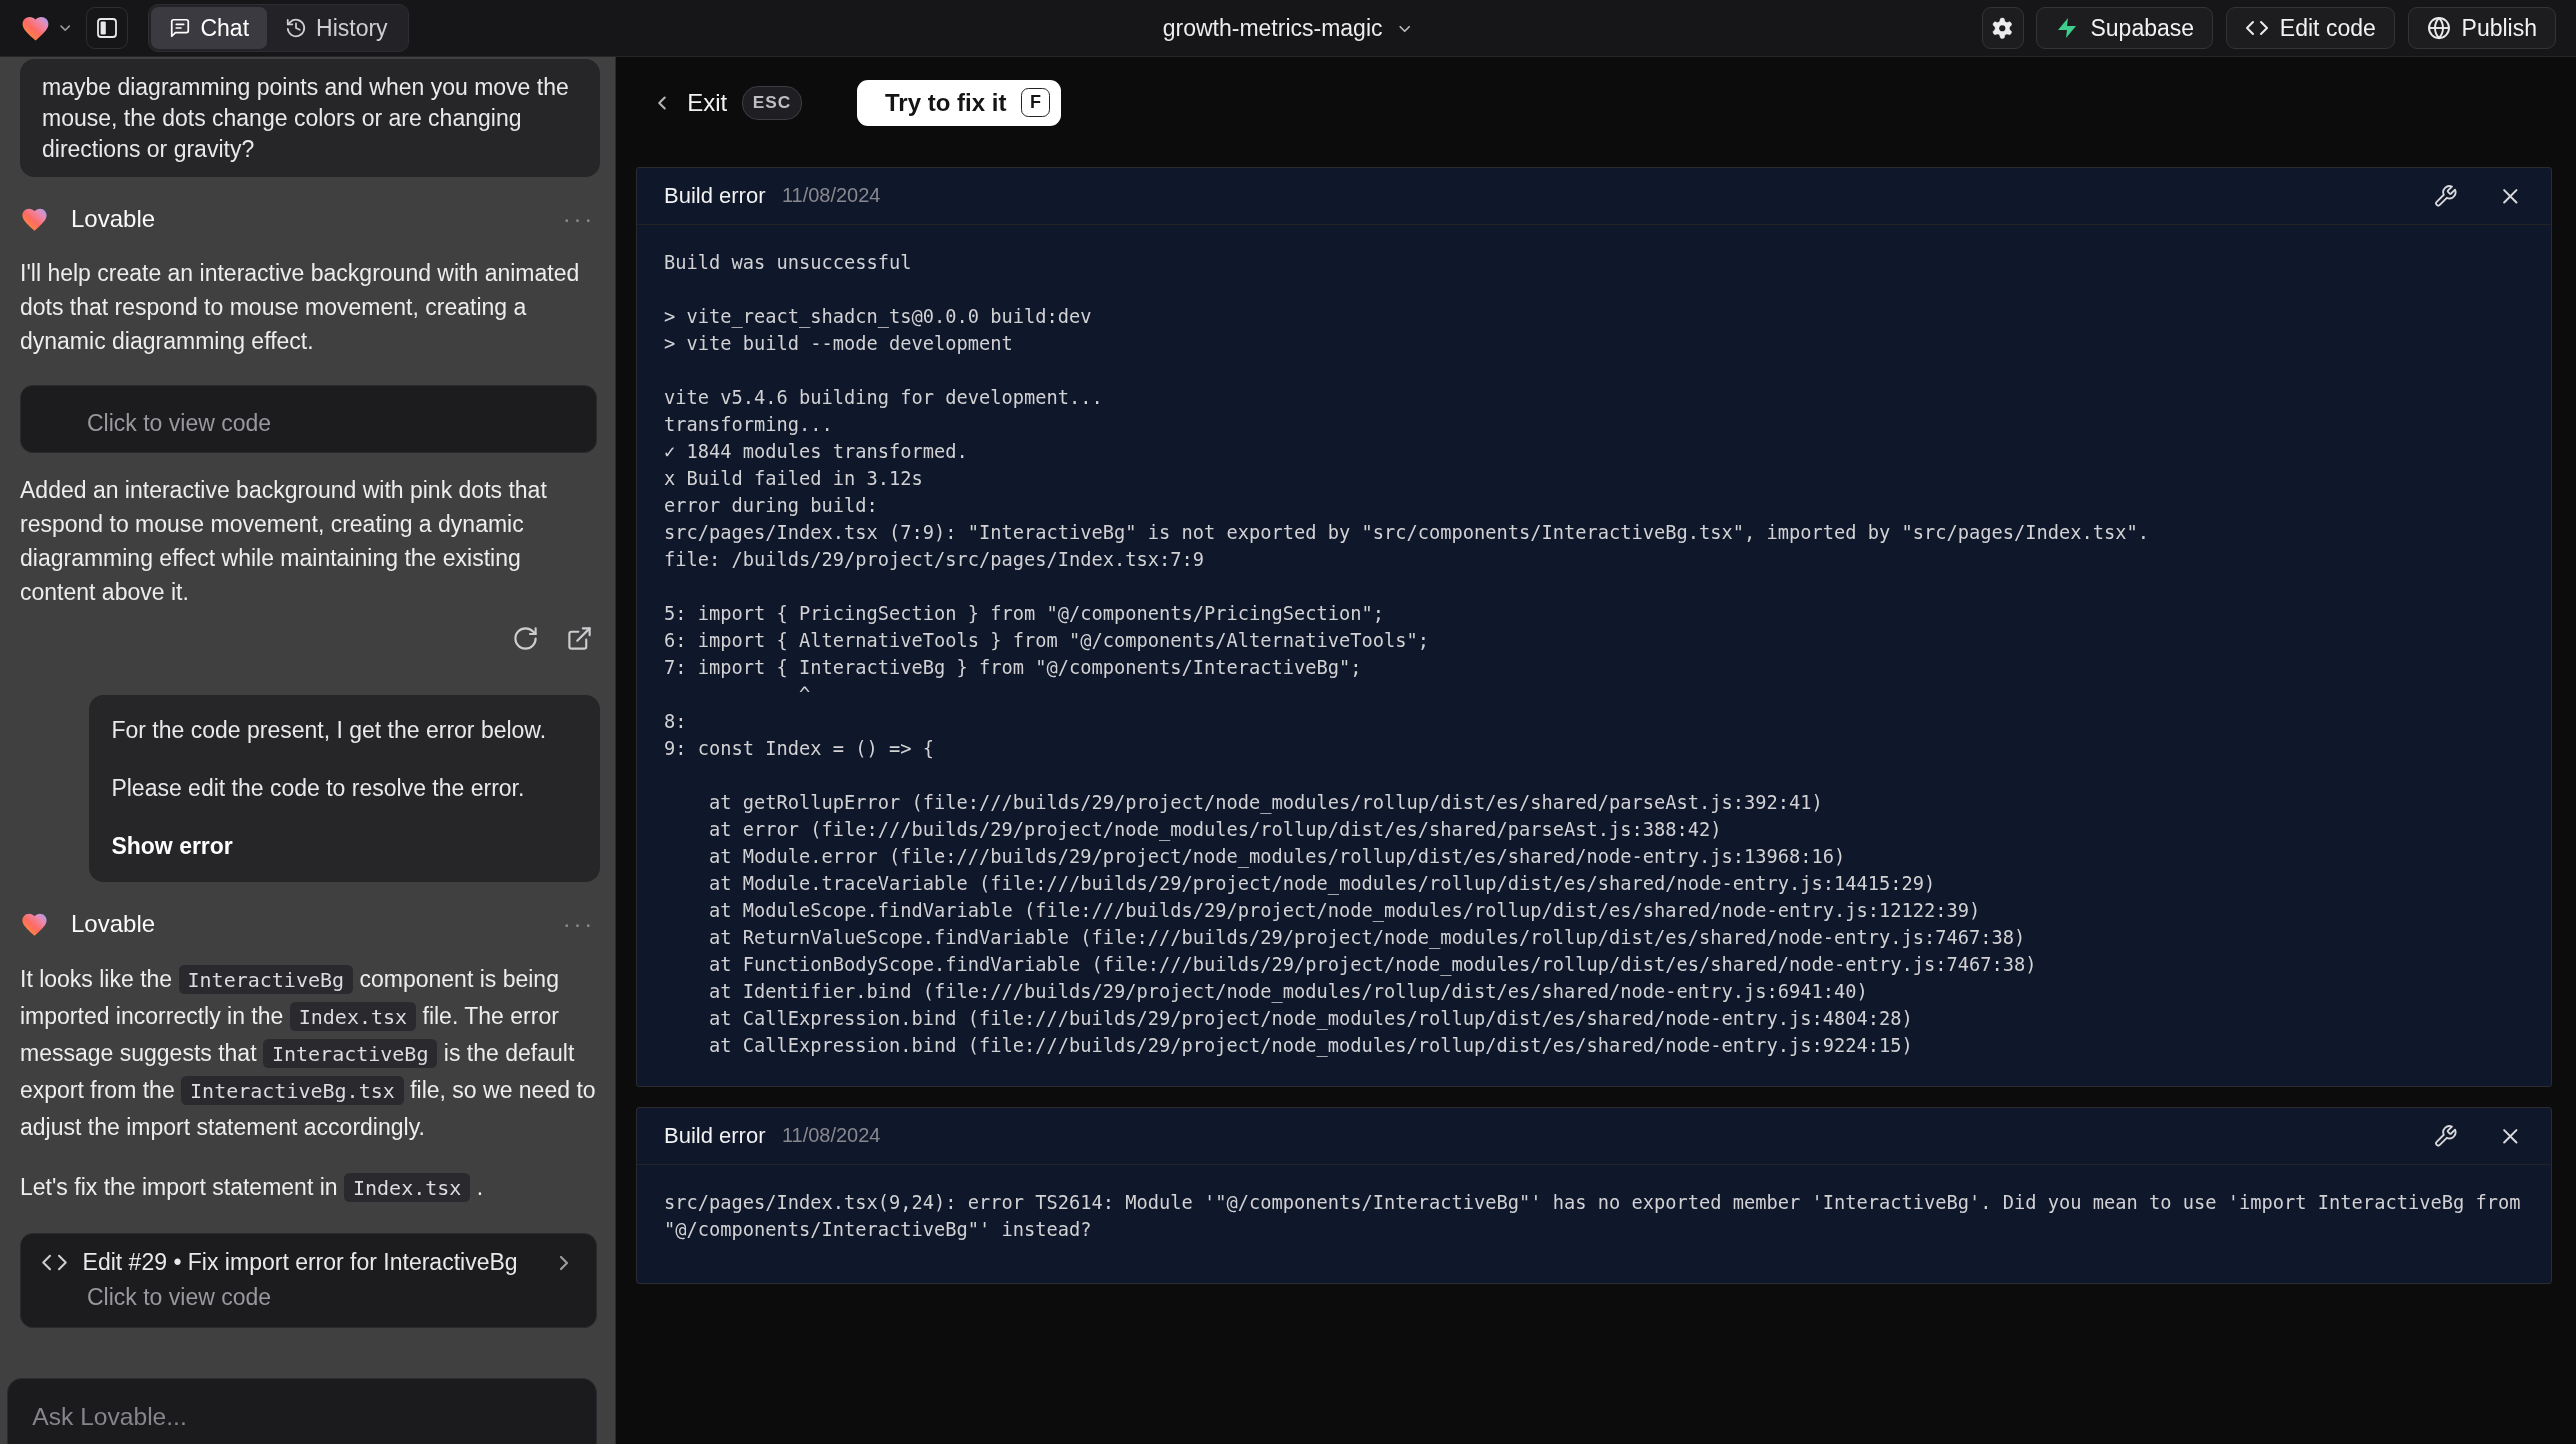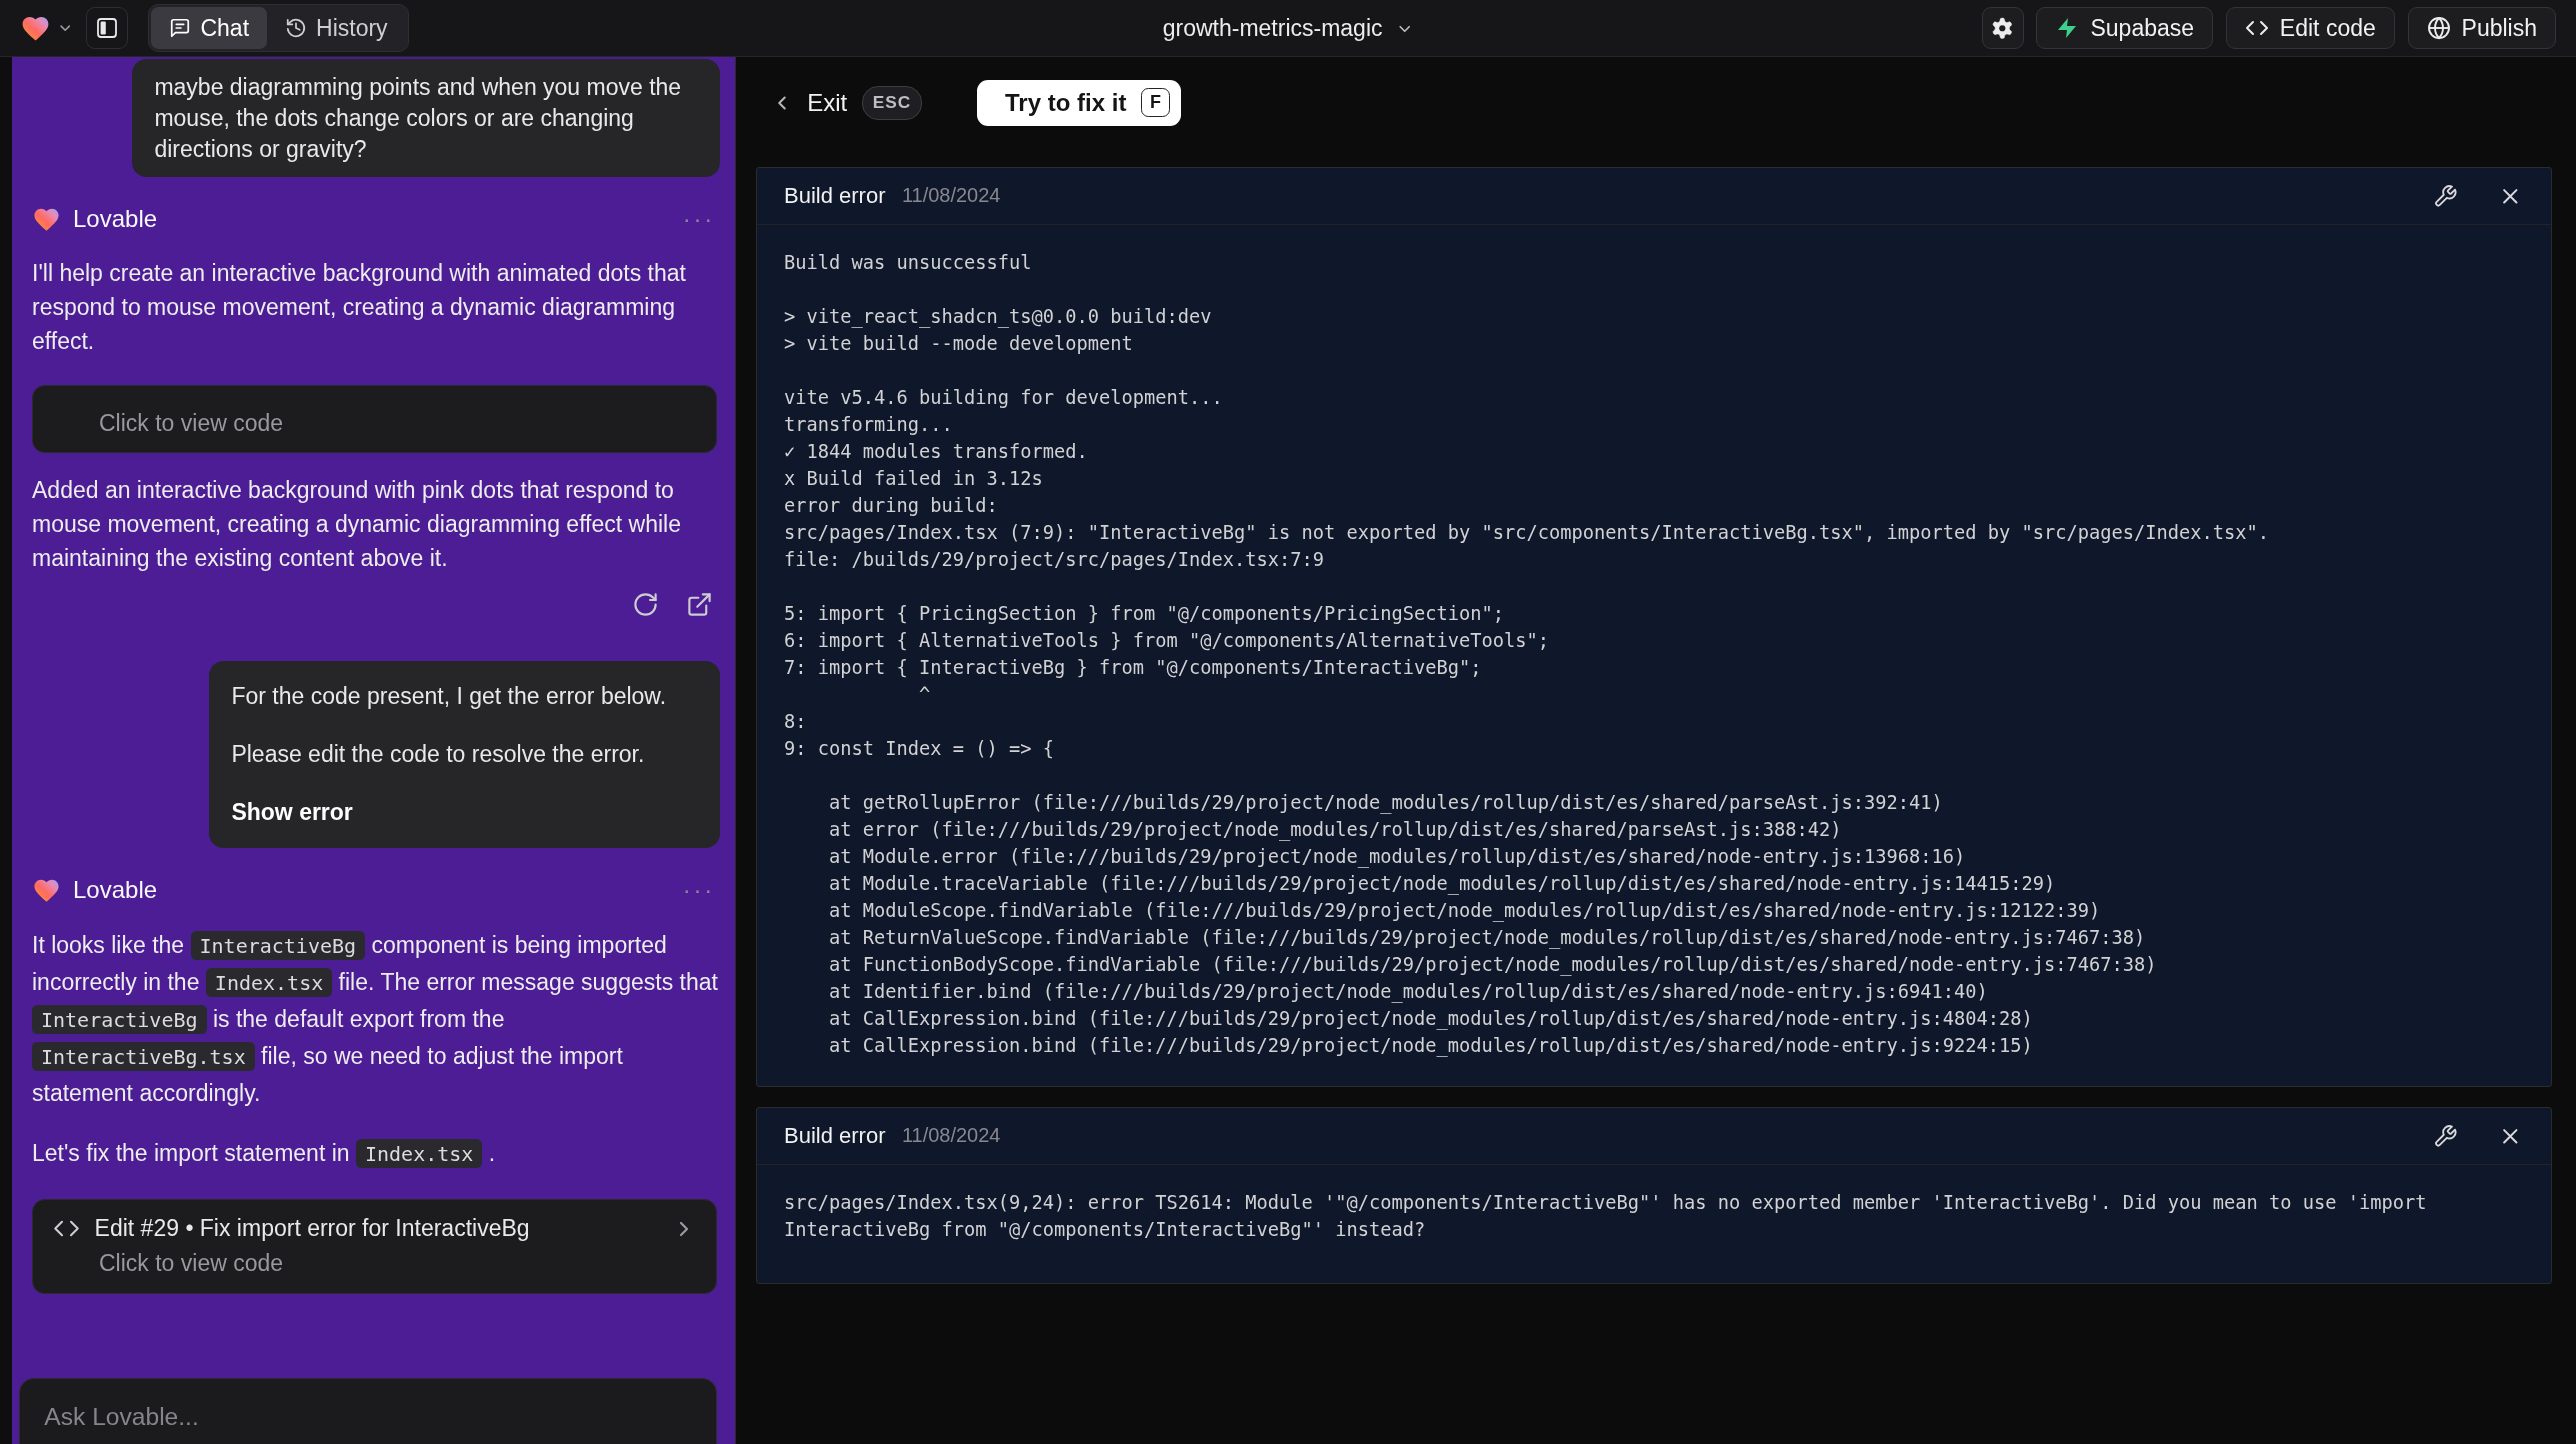--- a/index.html
+++ b/index.html
@@ -21,32 +21,32 @@
   .tb-center{position:absolute;left:50%;top:0;height:57px;transform:translateX(-50%);
              display:flex;align-items:center;gap:12.8px;cursor:pointer;}
   .tb-center .pname{font-size:23px;color:#ececee;}
   .tb-right{margin-left:auto;display:flex;align-items:center;gap:12.8px;}
   .tb-btn{display:flex;align-items:center;gap:11px;height:42px;padding:0 18px;background:#1d1d20;
           border:0.9px solid #333338;border-radius:9px;color:#f2f2f3;font-size:23px;cursor:pointer;font-family:inherit;}
   .tb-gear{width:42px;padding:0;justify-content:center;}
 
   
   .main{display:flex;height:1388px;}
-  .chat-col{position:relative;width:724px;height:100%;background:#4c1d95;border-right:0.9px solid #2b2b2e;overflow:hidden;margin-left:12px;}
+  .chat-col{position:relative;width:616px;height:100%;background:#404040;border-right:0.9px solid #2b2b2e;overflow:hidden;}
   .right-col{flex:1;height:100%;background:#0c0c0d;padding:22px 24px 0 20px;overflow:hidden;}
 
   
   .messages{padding:1.8px 14.6px 0 20px;}
   .bubble{background:#262629;border-radius:14.6px;padding:12.8px 22px;max-width:588px;
           margin-left:auto;font-size:23px;line-height:31px;color:#e9e9eb;}
   .bubble.second{margin-top:41px;max-width:511px;padding:20px 22px;}
   .bubble.second p{margin:0 0 27px 0;}
   .bubble.second p:last-child{margin:0;}
   .show-error{font-weight:700;color:#ffffff;cursor:pointer;}
-  .agent-header{display:flex;align-items:center;gap:12px;margin-top:25.5px;height:33px;}
+  .agent-header{display:flex;align-items:center;gap:22px;margin-top:25.5px;height:33px;}
   .agent-header .aname{font-size:24px;color:#fafafa;}
   .agent-header .dots{margin-left:auto;margin-right:5.5px;color:#8a8a8f;font-size:24px;letter-spacing:2.7px;cursor:pointer;}
   .para{margin:20px 0 0 0;font-size:23px;line-height:34px;color:#ededee;max-width:739px;}
   .para.tall{line-height:36px;}
   .inline-code{font-family:"DejaVu Sans Mono",monospace;font-size:20px;background:#2a2a2e;
                border-radius:5.5px;padding:2.7px 9px;color:#dcdcde;}
   .edit-card{margin-top:27px;margin-right:3.6px;background:#1c1c1f;border:0.9px solid #2a2a2d;border-radius:12.8px;
              padding:15.5px 20px;cursor:pointer;}
   .edit-card .row1{display:flex;align-items:center;gap:14.6px;}
   .edit-card .title{font-size:23px;color:#e9e9eb;}

